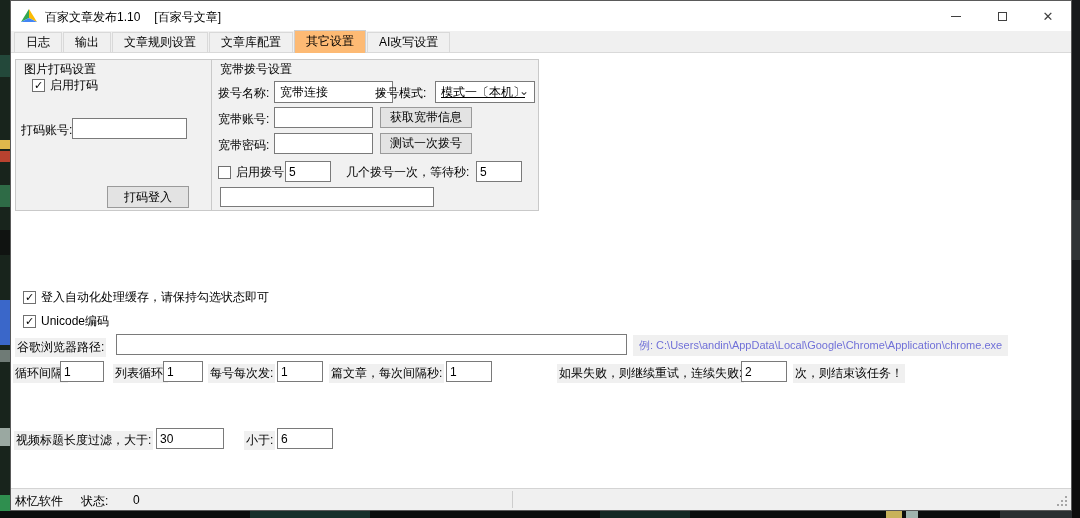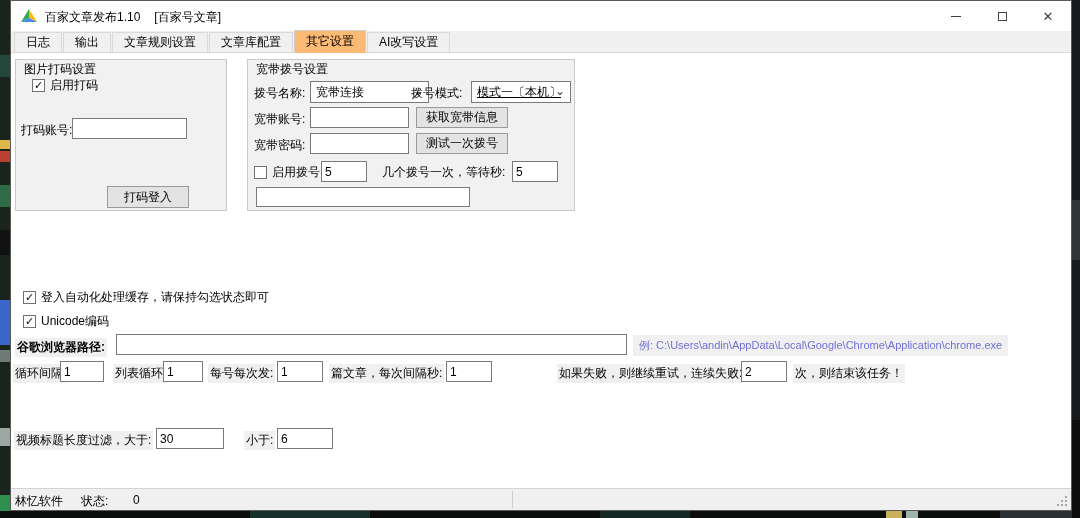--- a/index.html
+++ b/index.html
@@ -130,21 +130,21 @@
         <span class="box">
             <span>✓</span>
           </span>
         <span>启用打码</span>
       </div>
       <div class="lbl" style="left:5px;top:62px;">打码账号:</div>
       <input class="tb" style="left: 56px; top: 58px; width: 115px;" value="">
       <div class="btn" style="left:91px;top:126px;width:82px;height:22px;">打码登入</div>
     </div>
 
-    <div class="groupbox" style="left:200px;top:5px;width:328px;height:152px;margin-left:36px;">
+    <div class="groupbox" style="left:200px;top:5px;width:328px;height:152px;">
       <div class="gb-title">宽带拨号设置</div>
 
       <div class="lbl" style="left:6px;top:25px;">拨号名称:</div>
       <div class="combo" style="left:62px;top:21px;width:119px;">
         <span>宽带连接</span>
         <span class="chev">⌄</span>
       </div>
       <div class="lbl" style="left:163px;top:25px;">拨号模式:</div>
       <div class="combo" style="left:223px;top:21px;width:100px;text-decoration:underline;">
         <span>模式一〔本机〕</span>
@@ -176,21 +176,21 @@
         </span>
       <span>登入自动化处理缓存，请保持勾选状态即可</span>
     </div>
     <div class="cb" style="left:12px;top:259px;">
       <span class="box">
           <span>✓</span>
         </span>
       <span>Unicode编码</span>
     </div>
 
-    <div class="lbl gray" style="left:4px;top:284px;font-weight:bold;">谷歌浏览器路径:</div>
+    <div class="lbl gray" style="left:4px;top:284px;">谷歌浏览器路径:</div>
     <input class="tb" style="left: 105px; top: 280px; width: 511px;" value="">
     <div class="hint" style="left:622px;top:281px;">例: C:\Users\andin\AppData\Local\Google\Chrome\Application\chrome.exe</div>
 
     <div class="lbl gray" style="left:2px;top:310px;">循环间隔:</div>
     <input class="tb" style="left: 49px; top: 307px; width: 44px;" value="1">
     <div class="lbl gray" style="left:102px;top:310px;">列表循环:</div>
     <input class="tb" style="left: 152px; top: 307px; width: 40px;" value="1">
     <div class="lbl gray" style="left:197px;top:310px;">每号每次发:</div>
     <input class="tb" style="left: 266px; top: 307px; width: 46px;" value="1">
     <div class="lbl gray" style="left:318px;top:310px;">篇文章，每次间隔秒:</div>

